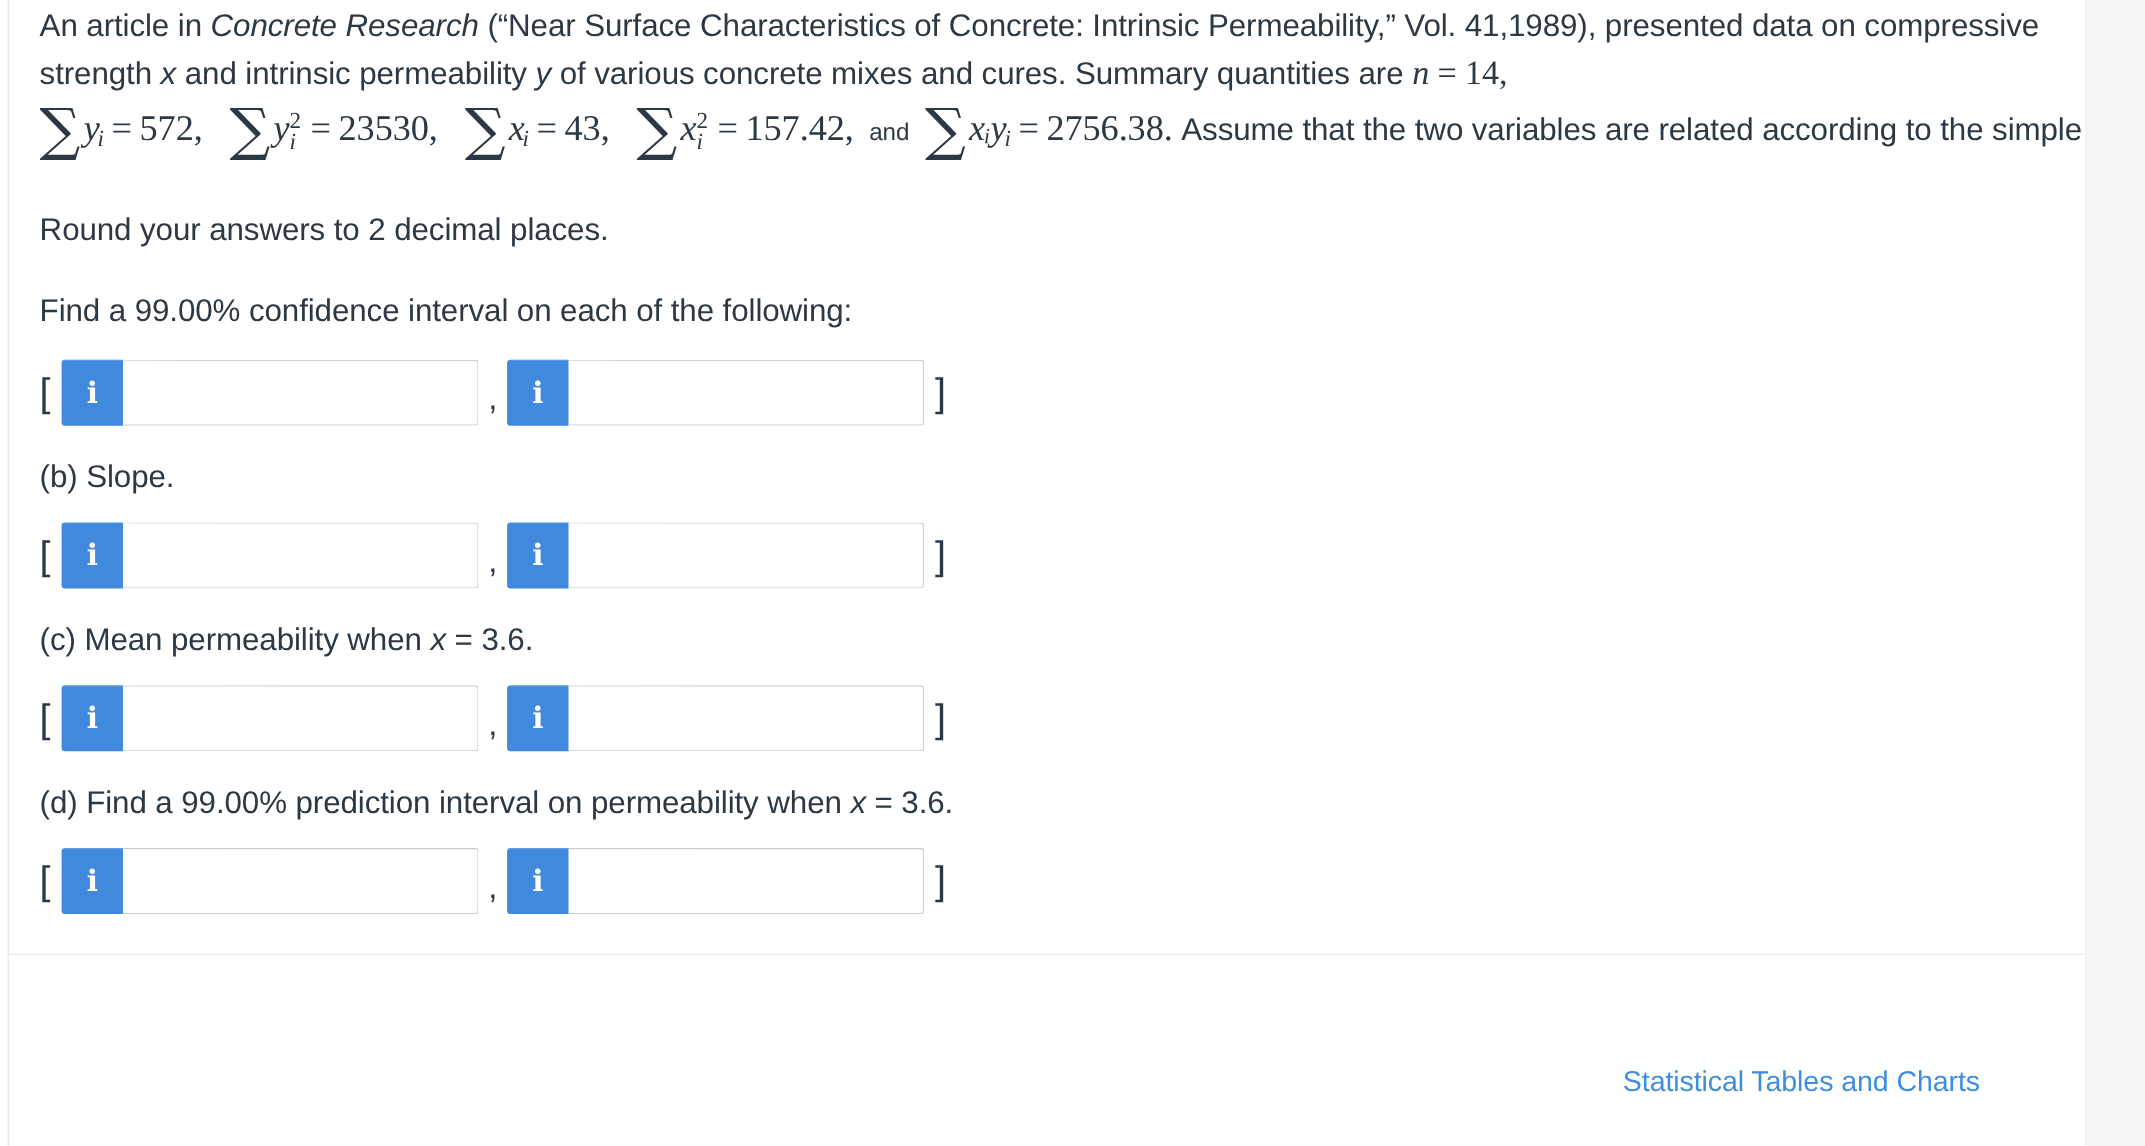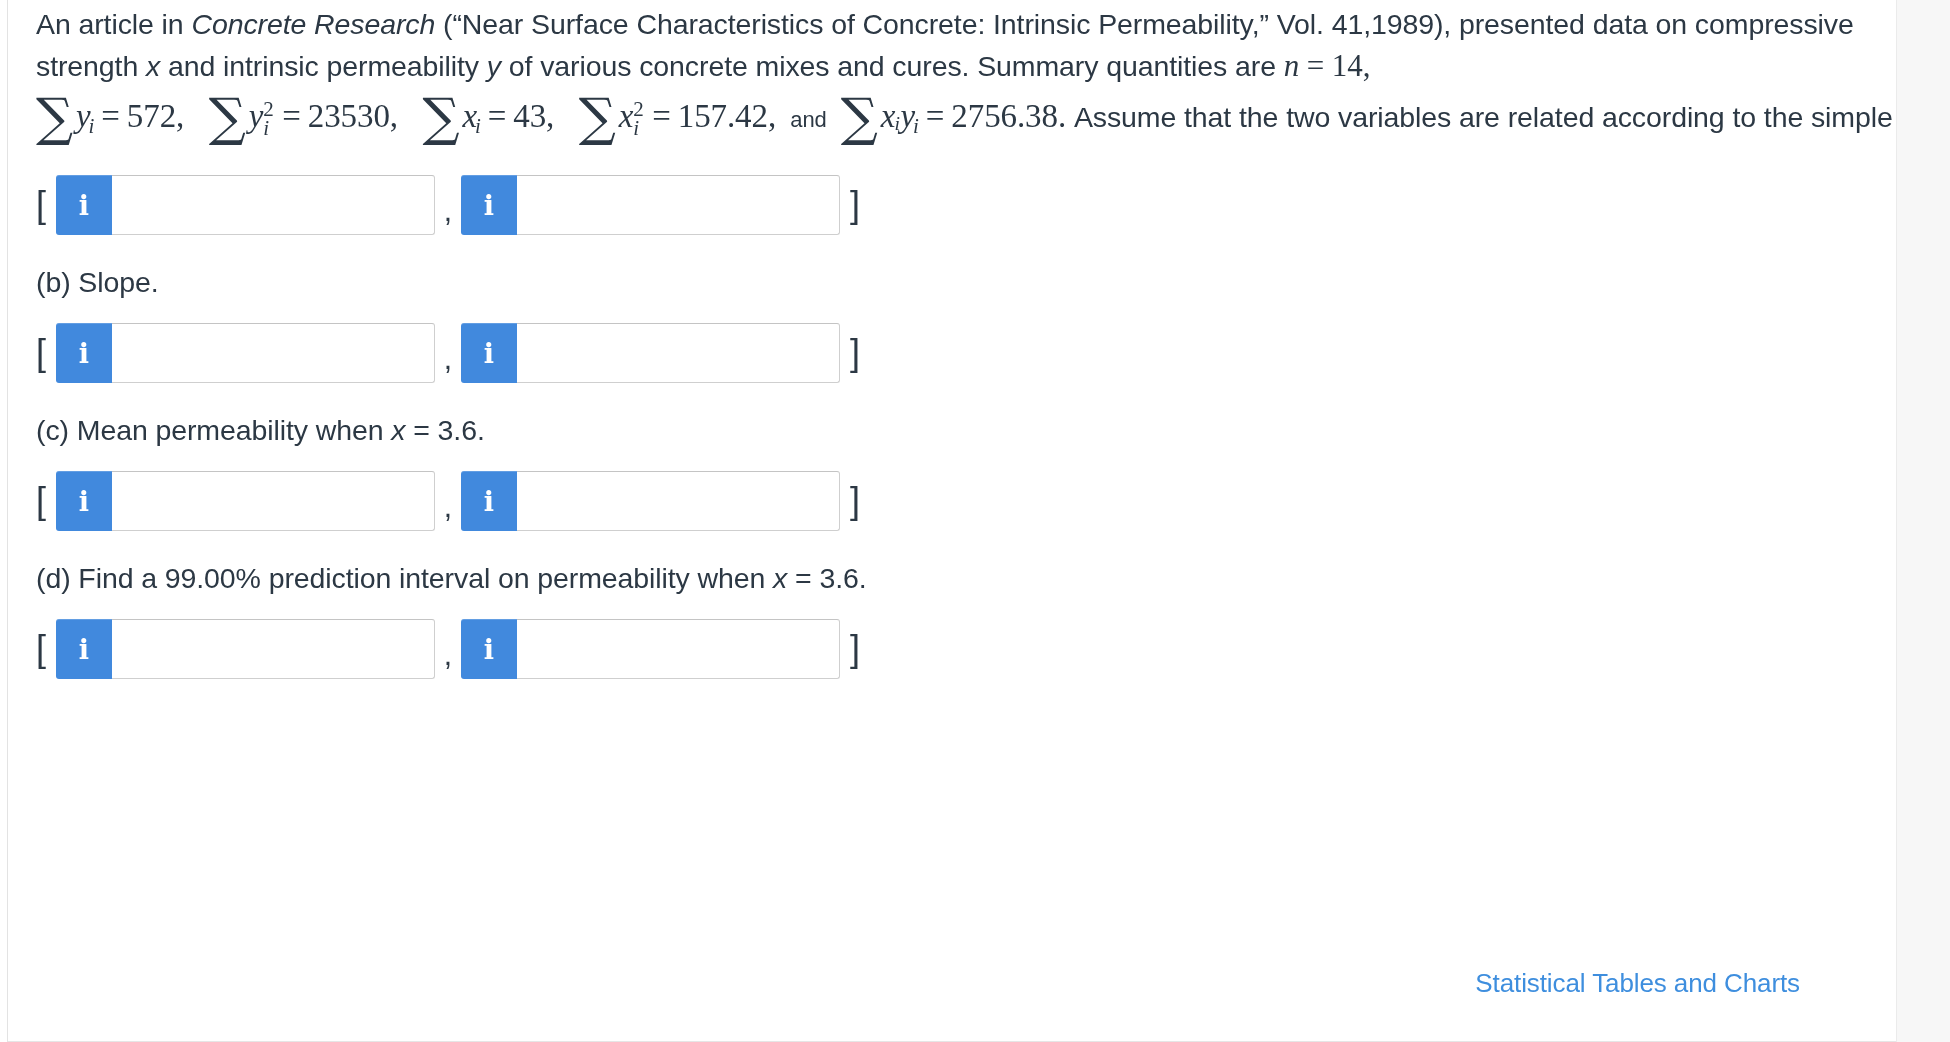--- a/index.html
+++ b/index.html
@@ -33,21 +33,21 @@
   .bottom-rule {
     position: absolute;
     left: 8px; bottom: 0;
     width: 1889px; height: 1px;
     background: #e6e6e6;
   }
 
   .page {
     position: absolute;
     left: 0; top: 0;
-    width: 1897px; height: 1042px;
+    width: 1897px; height: 868px;
     padding: 0;
     box-sizing: border-box;
   }
 
   .content {
     position: absolute;
     left: 36px;
     top: 0;
     width: 1830px;
   }
@@ -240,21 +240,23 @@
         <span class="sum">∑</span><span class="mvar">x</span><span class="msub">i</span><span class="meq">=</span><span class="mnum">43,</span>
         &nbsp;
         
         <span class="sum">∑</span><span class="mvar">x</span><span class="msubsup"><span class="sp">2</span><span class="sb">i</span></span><span class="meq">=</span><span class="mnum">157.42,</span>
         <span style="font-family:'Liberation Sans',sans-serif;font-size:22px;">&nbsp;<span>and</span>&nbsp;</span>
         
         <span class="sum">∑</span><span class="mvar">xᵢy</span><span class="msub">i</span><span class="meq">=</span><span class="mnum">2756.38.</span><span style="font-family:'Liberation Sans',sans-serif;font-size:28.5px;">&nbsp;<span>Assume that the two variables are related according to the simple linear regression model.</span></span>
       </span>
     </div>
 
-
+    <div class="prose para-round">Round your answers to 2 decimal places.</div>
+
+    <div class="prose para-find">Find a 99.00% confidence interval on each of the following:</div>
 
     <div class="answer-row gap-b">
       <span class="bracket">[</span>
       <span class="field-group">
         <span class="info-badge">
             <span class="glyph">i</span>
           </span>
         <input class="answer-input" type="text" placeholder="" style="">
       </span>
       <span class="comma">,</span>

